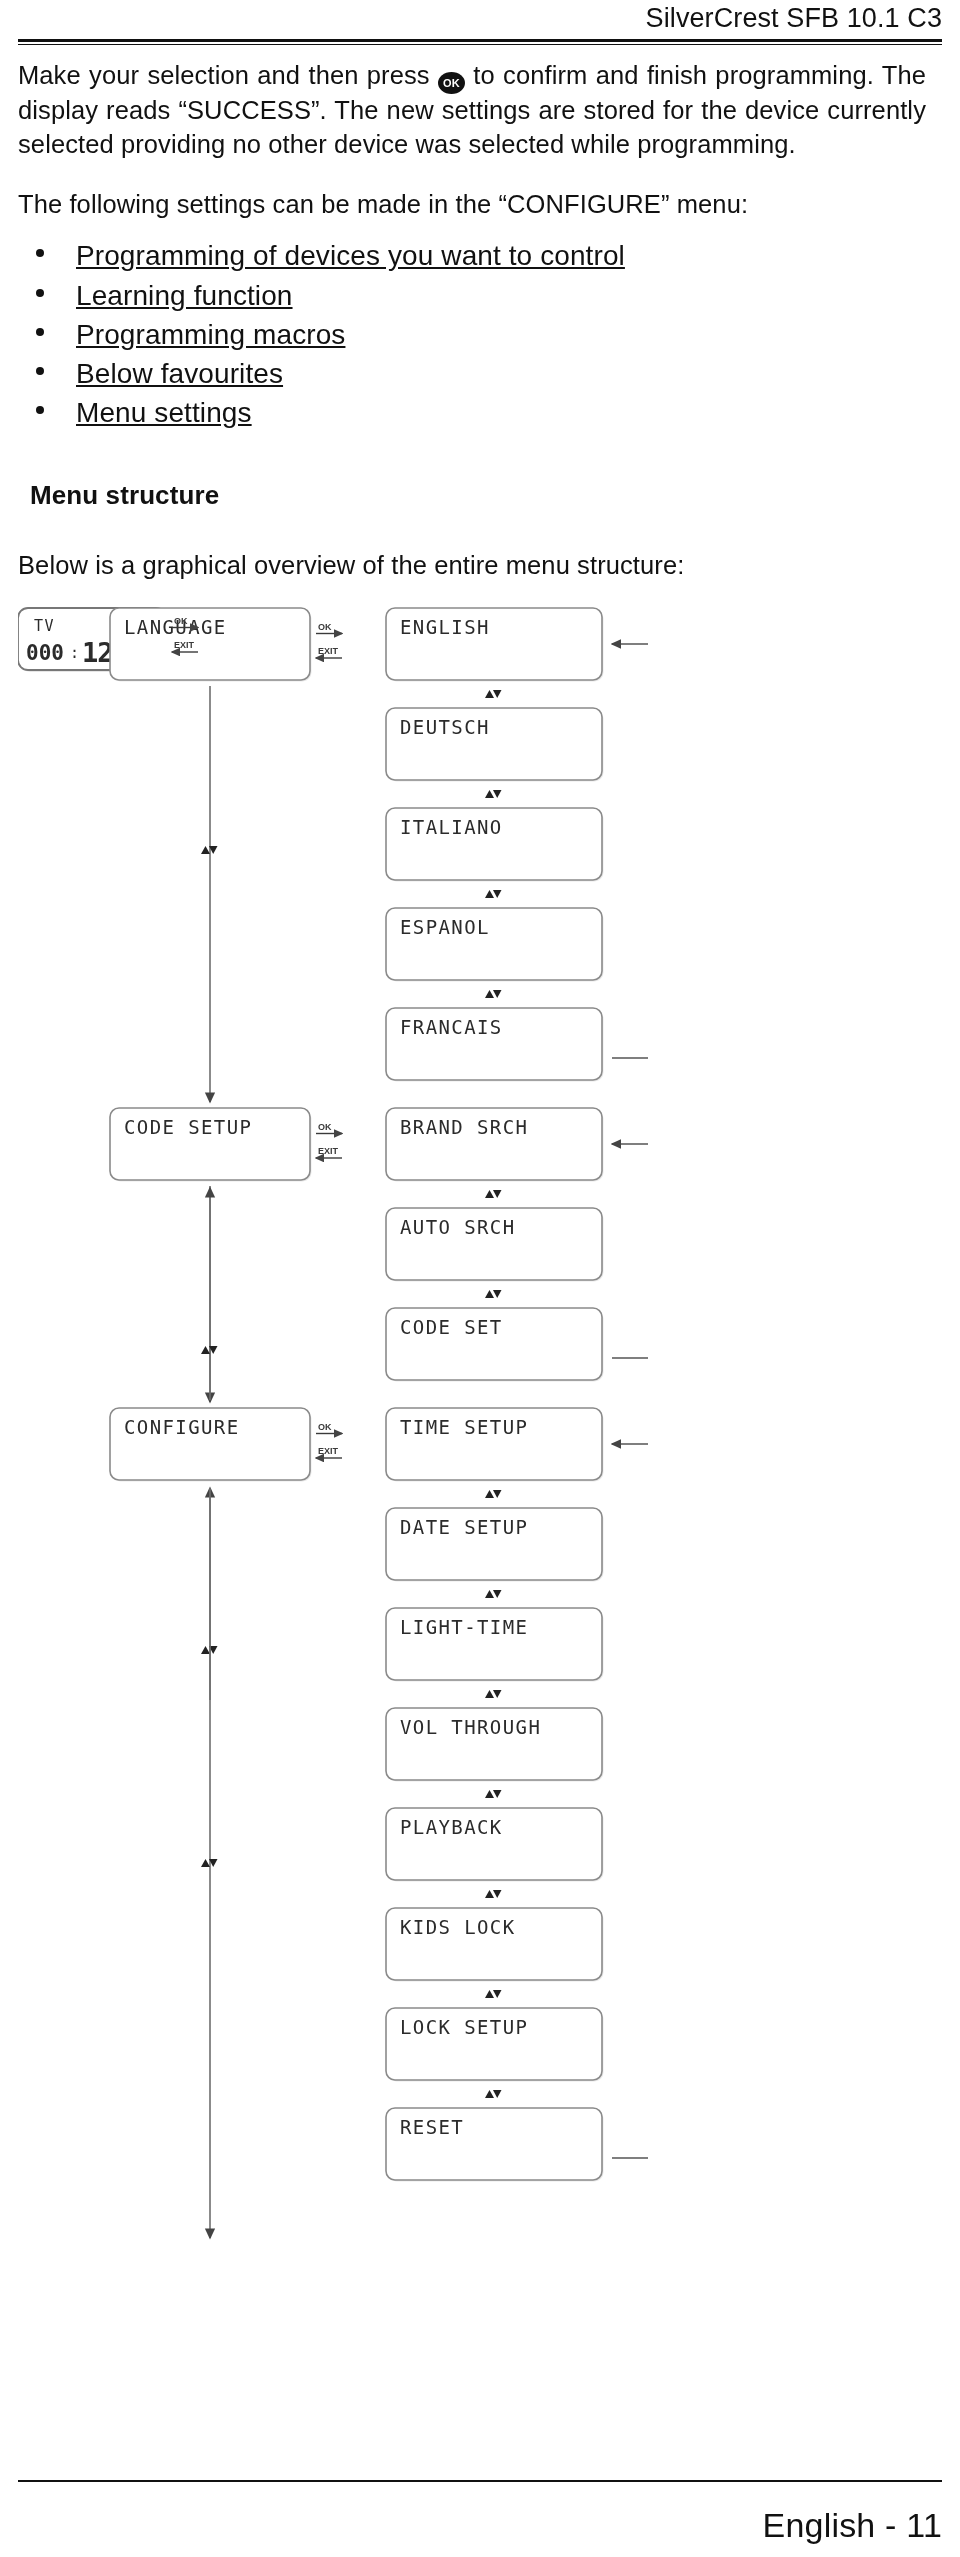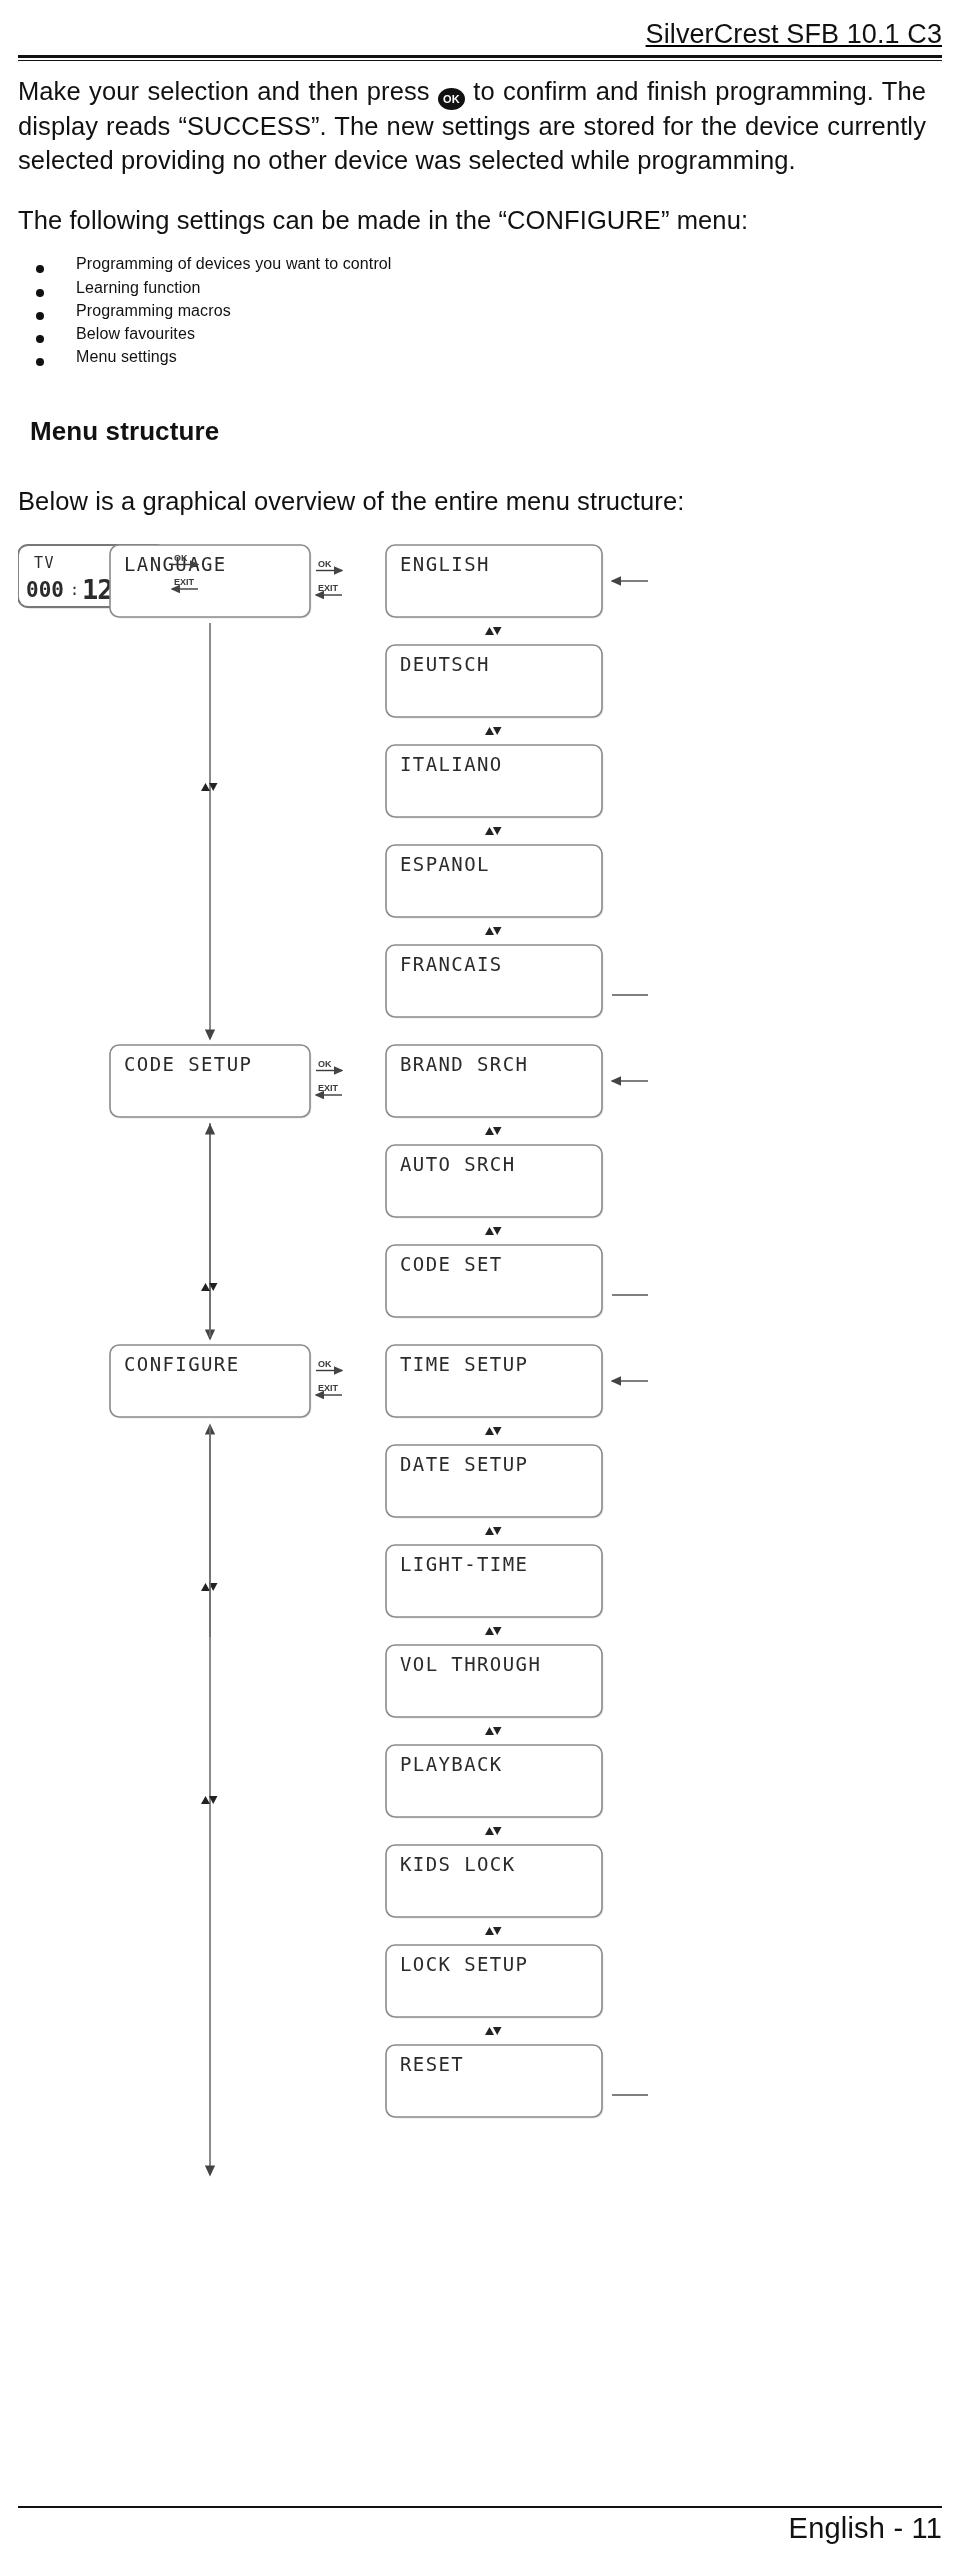--- a/index.html
+++ b/index.html
@@ -20,23 +20,22 @@
   .page {
     position: relative;
     width: 960px;
     height: 2557px;
     box-sizing: border-box;
     padding: 0 18px;
   }
 
   
   .page-header {
-    padding-top: 20px;
+    padding-top: 4px;
     text-align: right;
-    text-decoration: underline;
   }
   .header-title {
     font-size: 27px;
     letter-spacing: 0.1px;
     line-height: 1.1;
     color: #111;
     white-space: nowrap;
   }
   .rule-double {
     margin-top: 5px;
@@ -83,25 +82,26 @@
   .spacer-lg { height: 34px; }
 
   ul.bullets {
     list-style: none;
     margin: 0;
     padding: 0;
   }
   ul.bullets li {
     position: relative;
     padding-left: 58px;
-    font-size: 16px;
+    font-size: 28px;
     line-height: 1.33;
     margin-bottom: 2px;
     color: #111;
     letter-spacing: 0.1px;
+    text-decoration: underline;
   }
   ul.bullets li .dot {
     position: absolute;
     left: 18px;
     top: 12px;
     width: 8px;
     height: 8px;
     background: #111;
     border-radius: 50%;
   }
@@ -130,23 +130,23 @@
 
   
   .page-footer {
     position: absolute;
     left: 18px;
     right: 18px;
     bottom: 12px;
   }
   .footer-text {
     text-align: right;
-    font-size: 29px;
+    font-size: 34px;
     color: #111;
-    padding-top: 4px;
+    padding-top: 24px;
     letter-spacing: 0.2px;
   }
 </style>
 </head>
 <body>
 
 <div class="page">
 
   <div class="page-header">
     <div class="header-title">SilverCrest SFB 10.1 C3</div>

